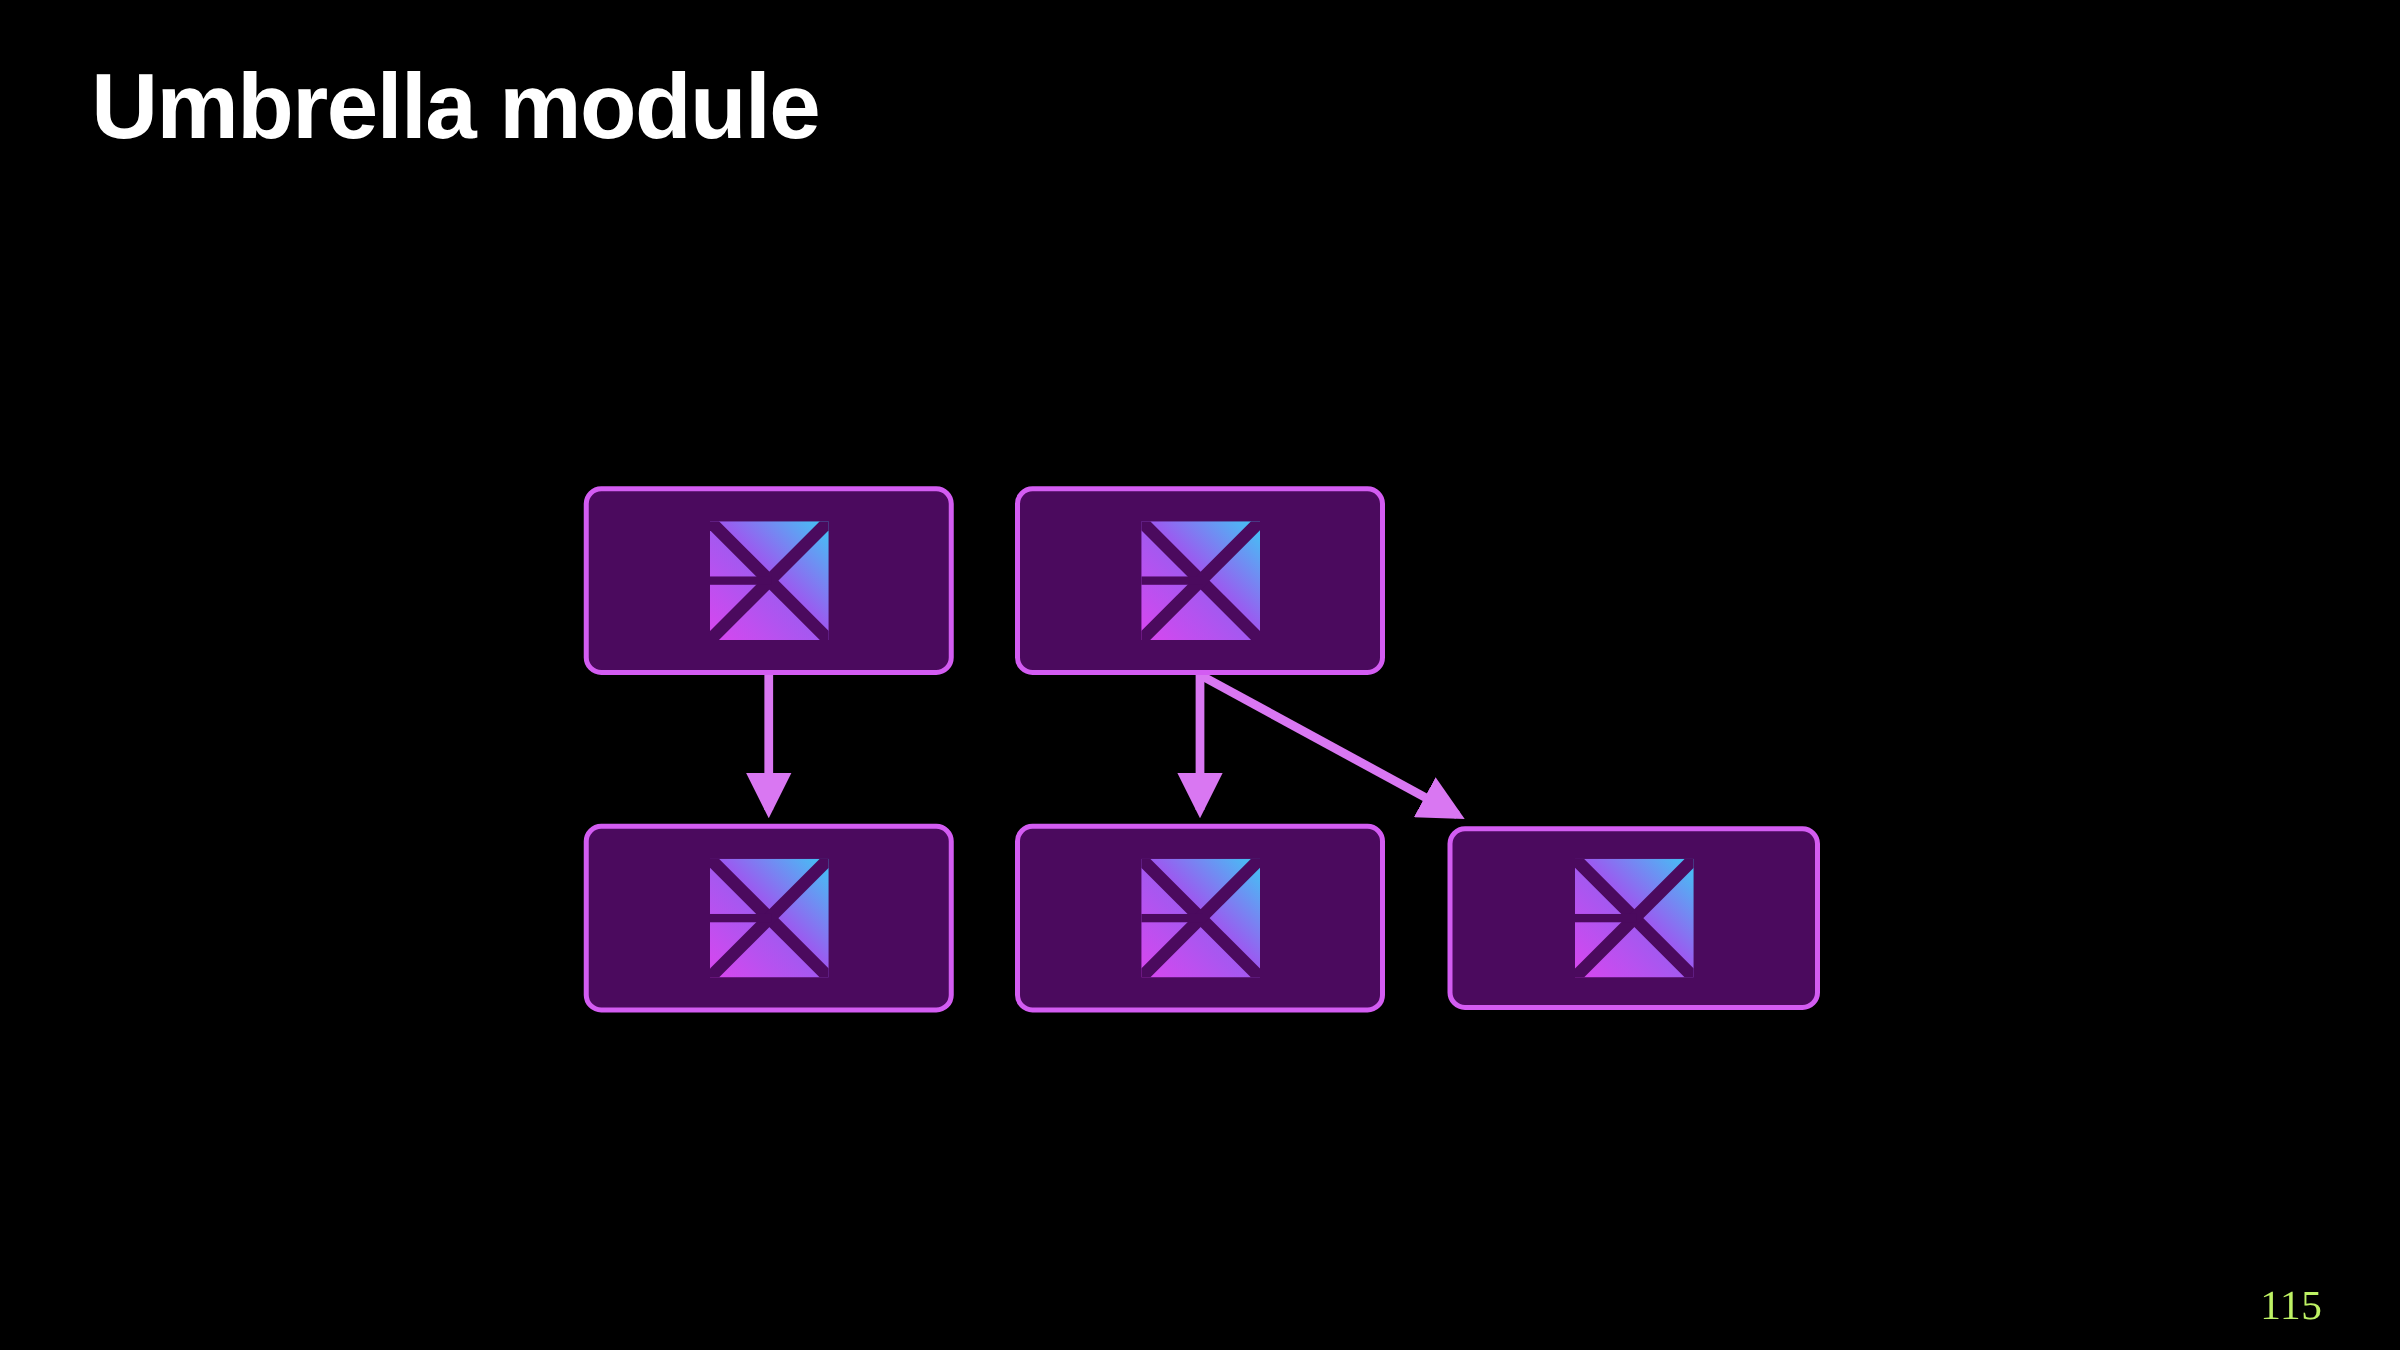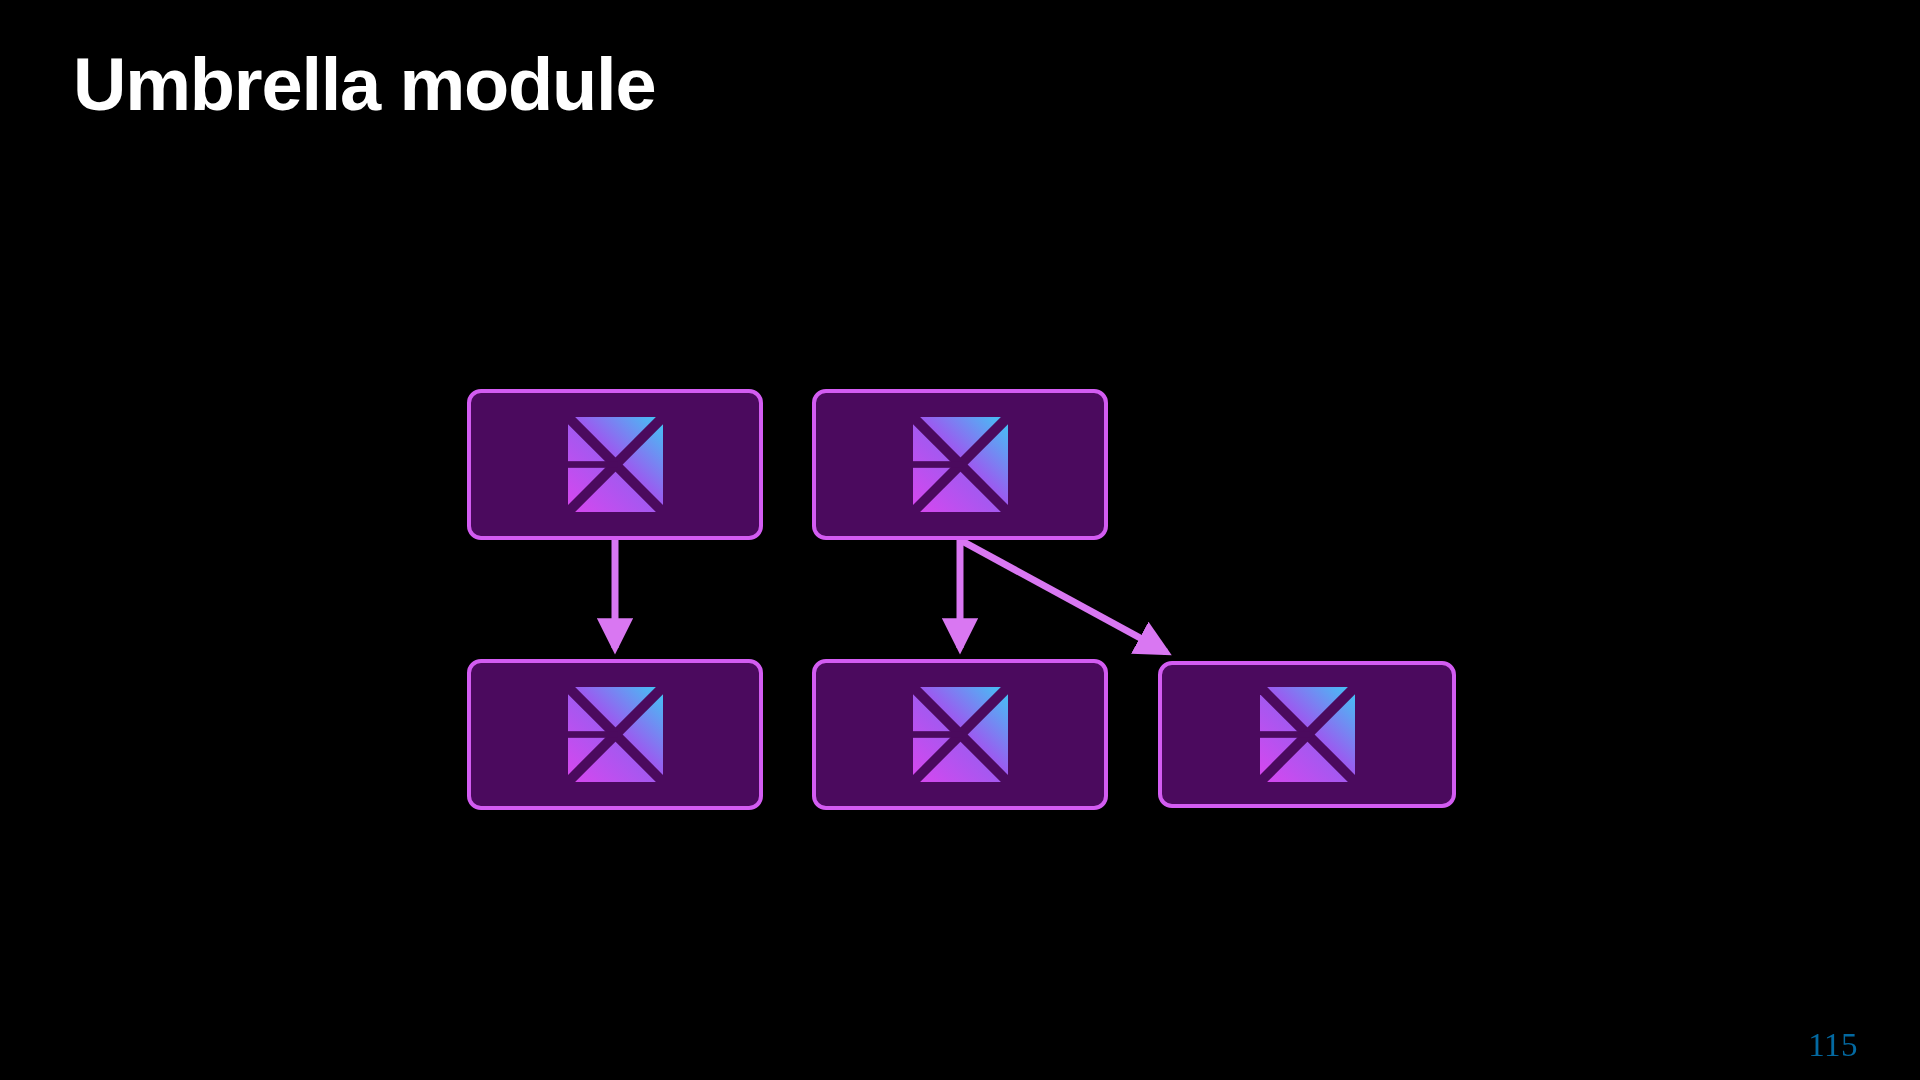--- a/index.html
+++ b/index.html
@@ -33,21 +33,21 @@
     letter-spacing: -1.2px;
     color: #ffffff;
     white-space: nowrap;
   }
   #page-number {
     position: absolute;
     right: 62px;
     bottom: 16px;
     font-family: "Liberation Serif", serif;
     font-size: 33px;
-    color: #0369a1;
+    color: #bef264;
     letter-spacing: 0.5px;
   }
   #graph-layer {
     position: absolute;
     left: 0;
     top: 0;
     width: 1920px;
     height: 1080px;
     pointer-events: none;
   }

